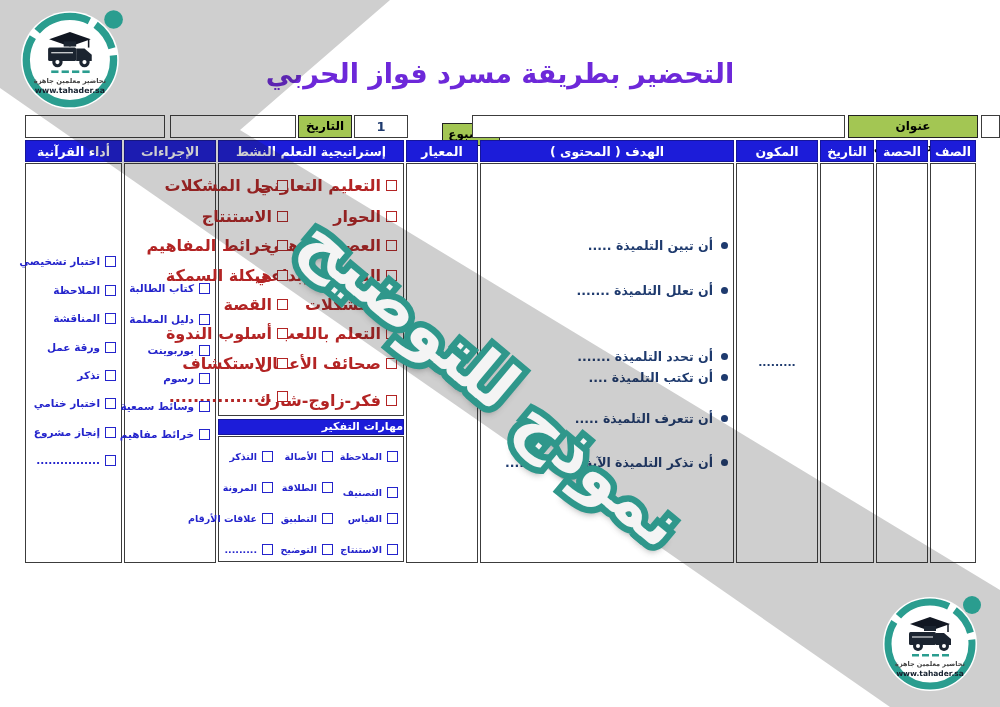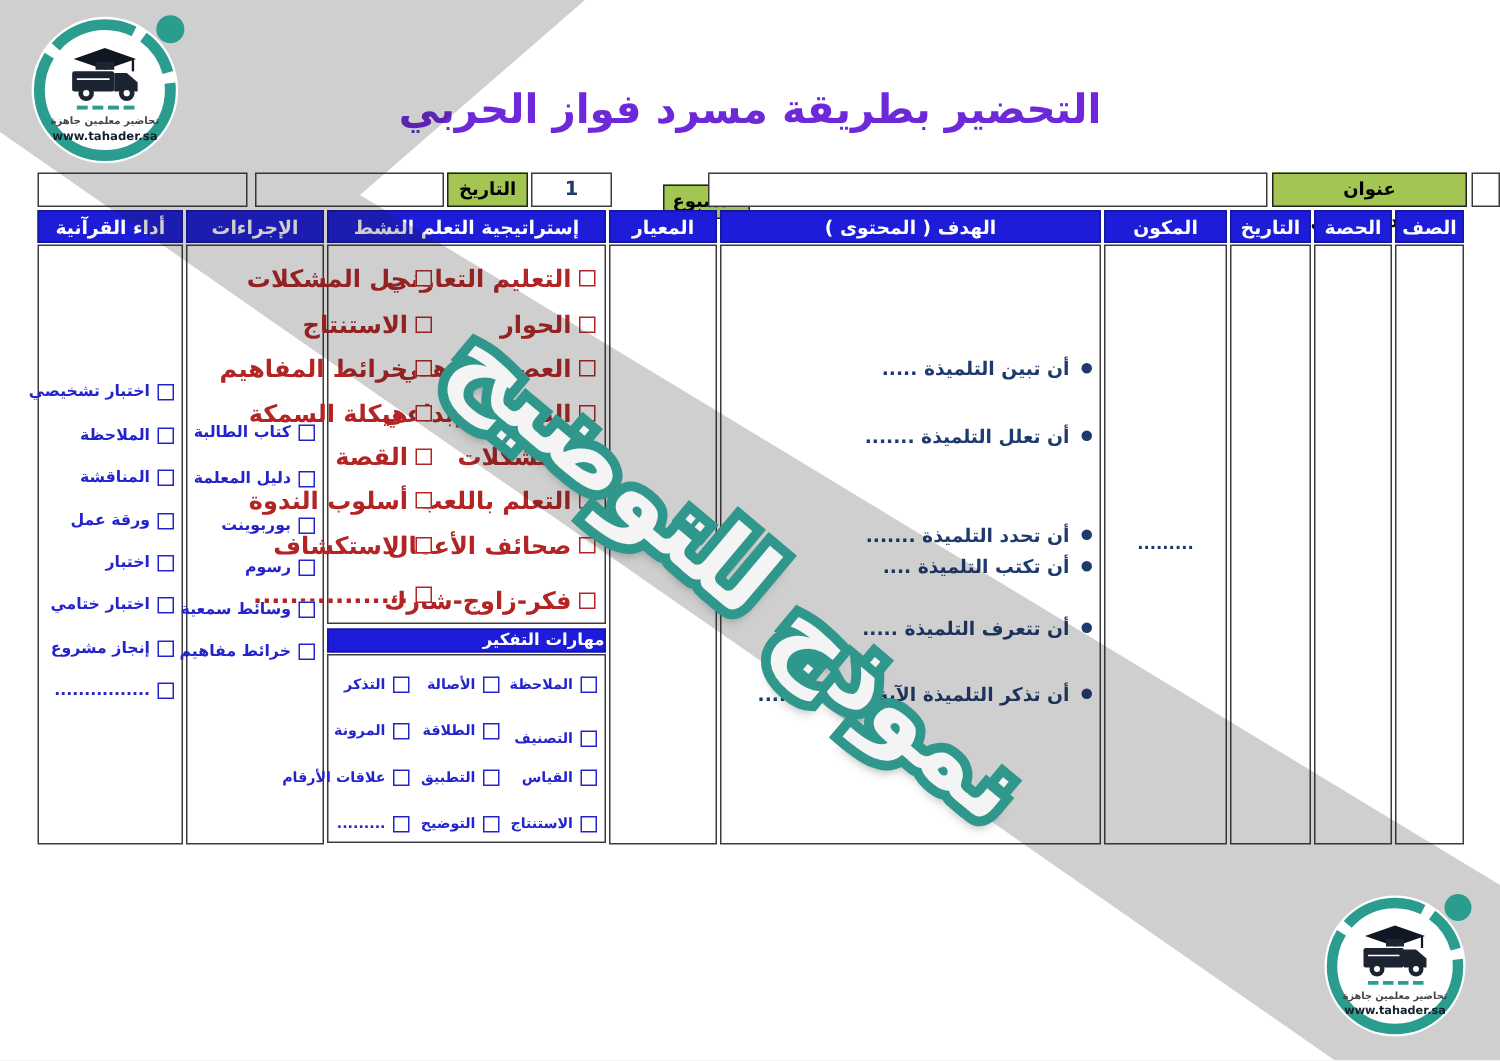--- a/index.html
+++ b/index.html
@@ -259,21 +259,21 @@
   <div class="abs chk-item blue" style="right:884px;top:310px;">
       <span class="box"></span>
       <span>المناقشة</span>
     </div>
   <div class="abs chk-item blue" style="right:884px;top:339px;">
       <span class="box"></span>
       <span>ورقة عمل</span>
     </div>
   <div class="abs chk-item blue" style="right:884px;top:367px;">
       <span class="box"></span>
-      <span>اختبار</span>
+      <span>تذكر</span>
     </div>
   <div class="abs chk-item blue" style="right:884px;top:395px;">
       <span class="box"></span>
       <span>اختبار ختامي</span>
     </div>
   <div class="abs chk-item blue" style="right:884px;top:424px;">
       <span class="box"></span>
       <span>إنجاز مشروع</span>
     </div>
   <div class="abs chk-item blue" style="right:884px;top:452px;">

